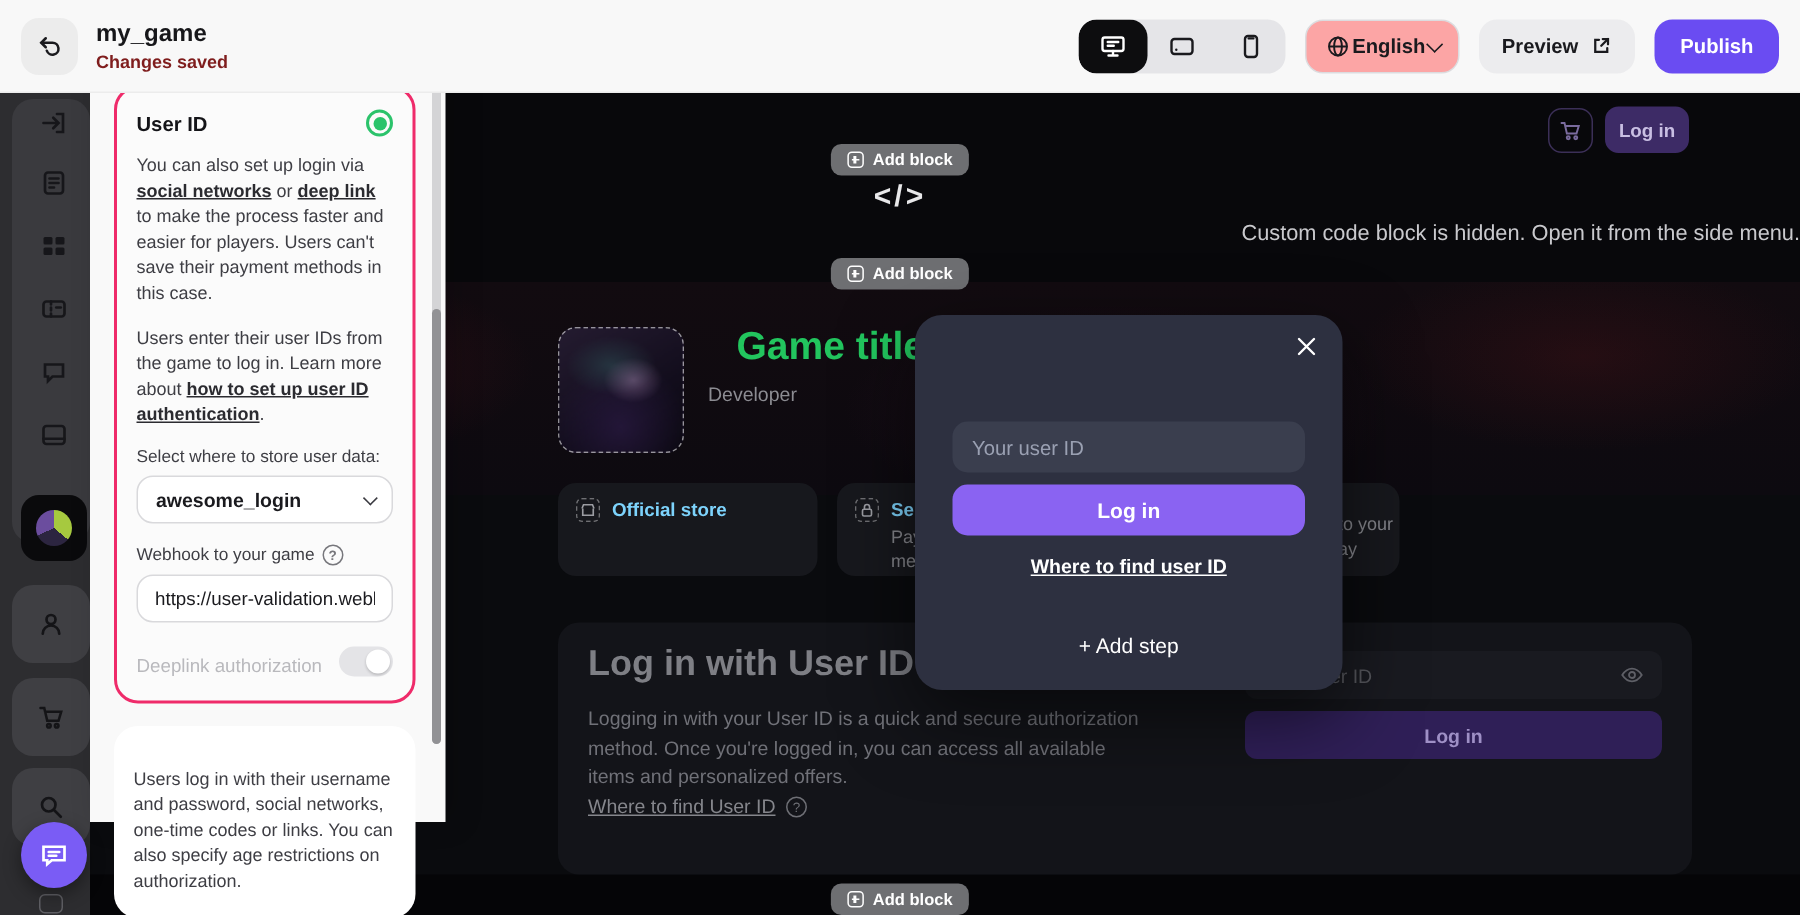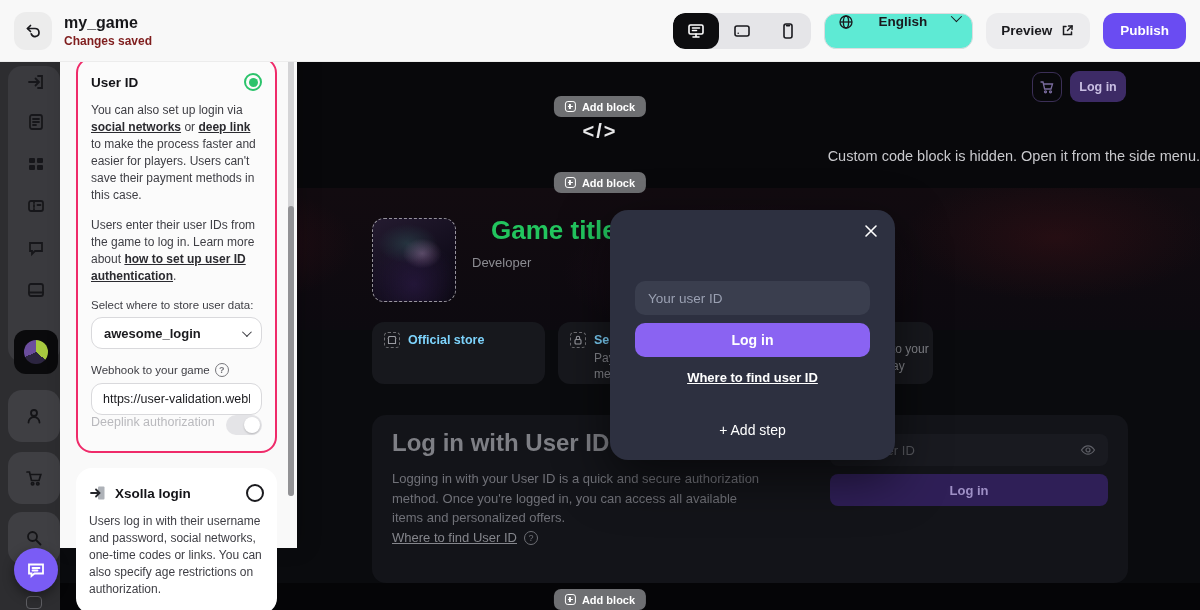--- a/index.html
+++ b/index.html
@@ -9,21 +9,21 @@
   
   .topbar { position:absolute; left:0; top:0; width:1200px; height:62px; background:#f8f8f8; display:flex; align-items:center; padding:0 14px; z-index:70; border-bottom:1px solid #ececec; }
   .undo-btn { width:38px; height:38px; border-radius:12px; background:#ececec; display:flex; align-items:center; justify-content:center; cursor:pointer; }
   .title-block { margin-left:12px; }
   .proj-title { font-size:16px; font-weight:bold; color:#17171a; }
   .proj-status { font-size:12px; font-weight:bold; color:#7f1d1d; margin-top:2px; }
   .topbar-right { margin-left:auto; display:flex; align-items:center; gap:13px; }
   .device-switch { display:flex; background:#e5e5e8; border-radius:12px; overflow:hidden; height:36px; }
   .device-seg { width:46px; height:36px; display:flex; align-items:center; justify-content:center; cursor:pointer; }
   .device-seg.active { background:#0d0d0f; border-radius:12px; }
-  .lang-btn { height:36px; background:#5eead4; border:1px solid #dcdcdf; border-radius:12px; display:flex; gap:24px; padding:0 13px; cursor:pointer; }
+  .lang-btn { height:36px; background:#fca5a5; border:1px solid #dcdcdf; border-radius:12px; display:flex; align-items:center; gap:1px; padding:0 13px; cursor:pointer; }
   .lang-label { font-size:13.5px; font-weight:bold; color:#1a1a1e; }
   .chev { width:8px; height:8px; border-right:1.8px solid #1a1a1e; border-bottom:1.8px solid #1a1a1e; transform:rotate(45deg) translateY(-2px); }
   .preview-btn { height:36px; background:#ececee; border-radius:12px; display:flex; align-items:center; gap:8px; padding:0 15px; cursor:pointer; font-size:13.5px; font-weight:bold; color:#1a1a1e; }
   .publish-btn { height:36px; background:#6a4cf2; border-radius:12px; display:flex; align-items:center; padding:0 17px; cursor:pointer; font-size:13.5px; font-weight:bold; color:#ffffff; }
 
   
   .stage { position:absolute; left:0; top:62px; width:1200px; height:548px; background:#0a0b0e; overflow:hidden; }
   .band-top { position:absolute; left:0; top:0; width:100%; height:126px; background:#08080b; }
   .art-band { position:absolute; left:0; top:126px; width:100%; height:142px;
     background:
@@ -113,21 +113,21 @@
   .radio-off { width:18px; height:18px; border:2px solid #1a1a1e; border-radius:50%; background:#fff; cursor:pointer; }
   .p-body { margin-top:11px; font-size:12px; line-height:1.42; color:#3e3e44; }
   .p-body + .p-body { margin-top:13px; }
   .ilink { font-weight:bold; text-decoration:underline; color:#2b2b30; cursor:pointer; }
   .fld-label { margin-top:14px; font-size:11.5px; color:#3e3e44; display:flex; align-items:center; gap:5px; }
   .select-box { margin-top:6px; height:32px; background:#fff; border:1px solid #d9d9dc; border-radius:11px; display:flex; align-items:center; justify-content:space-between; padding:0 12px; cursor:pointer; }
   .select-value { font-size:13px; font-weight:bold; color:#1a1a1e; }
   .chev-sm { width:7px; height:7px; border-right:1.6px solid #3a3a40; border-bottom:1.6px solid #3a3a40; transform:rotate(45deg) translateY(-2px); }
   .q-circle { width:14px; height:14px; border:1.3px solid #77777c; border-radius:50%; font-size:9px; font-weight:bold; color:#77777c; display:flex; align-items:center; justify-content:center; }
   .text-input { margin-top:6px; width:100%; height:32px; background:#fff; border:1px solid #d9d9dc; border-radius:11px; padding:0 11px; font-size:12.5px; color:#1a1a1e; font-family:"Liberation Sans",sans-serif; white-space:nowrap; overflow:hidden; }
-  .toggle-row { margin-top:0; display:flex; align-items:flex-start; justify-content:space-between; }
+  .toggle-row { margin-top:16px; display:flex; align-items:flex-end; justify-content:space-between; }
   .toggle-label { font-size:12.5px; color:#b9b9bd; }
   .toggle { width:36px; height:20px; background:#e4e4e7; border-radius:10px; position:relative; cursor:pointer; }
   .toggle .knob { position:absolute; right:2px; top:2px; width:16px; height:16px; background:#fff; border-radius:50%; box-shadow:0 1px 2px rgba(0,0,0,.2); }
 
   .xsolla-card { margin-top:15px; width:201px; background:#ffffff; border-radius:16px; padding:16px 13px; }
   .xs-head-left { display:flex; align-items:center; gap:8px; }
 
   
   .fab { position:absolute; left:14px; top:486px; width:44px; height:44px; border-radius:50%; background:#7a5cf5; z-index:60; display:flex; align-items:center; justify-content:center; cursor:pointer; box-shadow:0 4px 12px rgba(0,0,0,.4); }
 
@@ -414,32 +414,20 @@
 
       <div class="toggle-row">
         <span class="toggle-label">Deeplink authorization</span>
         <span class="toggle">
             <span class="knob"></span>
           </span>
       </div>
     </div>
 
     <div class="xsolla-card">
-      <div class="card-head">
-        <span class="xs-head-left">
-          <span>
-            <svg width="18" height="18" viewBox="0 0 18 18" fill="none" stroke-linecap="round">
-                <rect x="9" y="2.5" width="6.5" height="13" rx="1" fill="#aeb2b8" stroke="none"></rect>
-                <path d="M2 9 h8 M7 5.5 L10.5 9 L7 12.5" stroke="#25262b" stroke-width="1.8"></path>
-              </svg>
-          </span>
-          <span class="card-title">Xsolla login</span>
-        </span>
-        <span class="radio-off"></span>
-      </div>
       <p class="p-body">Users log in with their username and password, social networks, one-time codes or links. You can also specify age restrictions on authorization.</p>
     </div>
 
     <span class="scroll-track"></span>
     <span class="scroll-thumb"></span>
   </aside>
 
   <div class="fab" style="position:absolute; left:14px; top:548px;">
     <span>
       <svg width="22" height="22" viewBox="0 0 22 22" fill="none" stroke="#ffffff" stroke-width="1.8" stroke-linecap="round">

